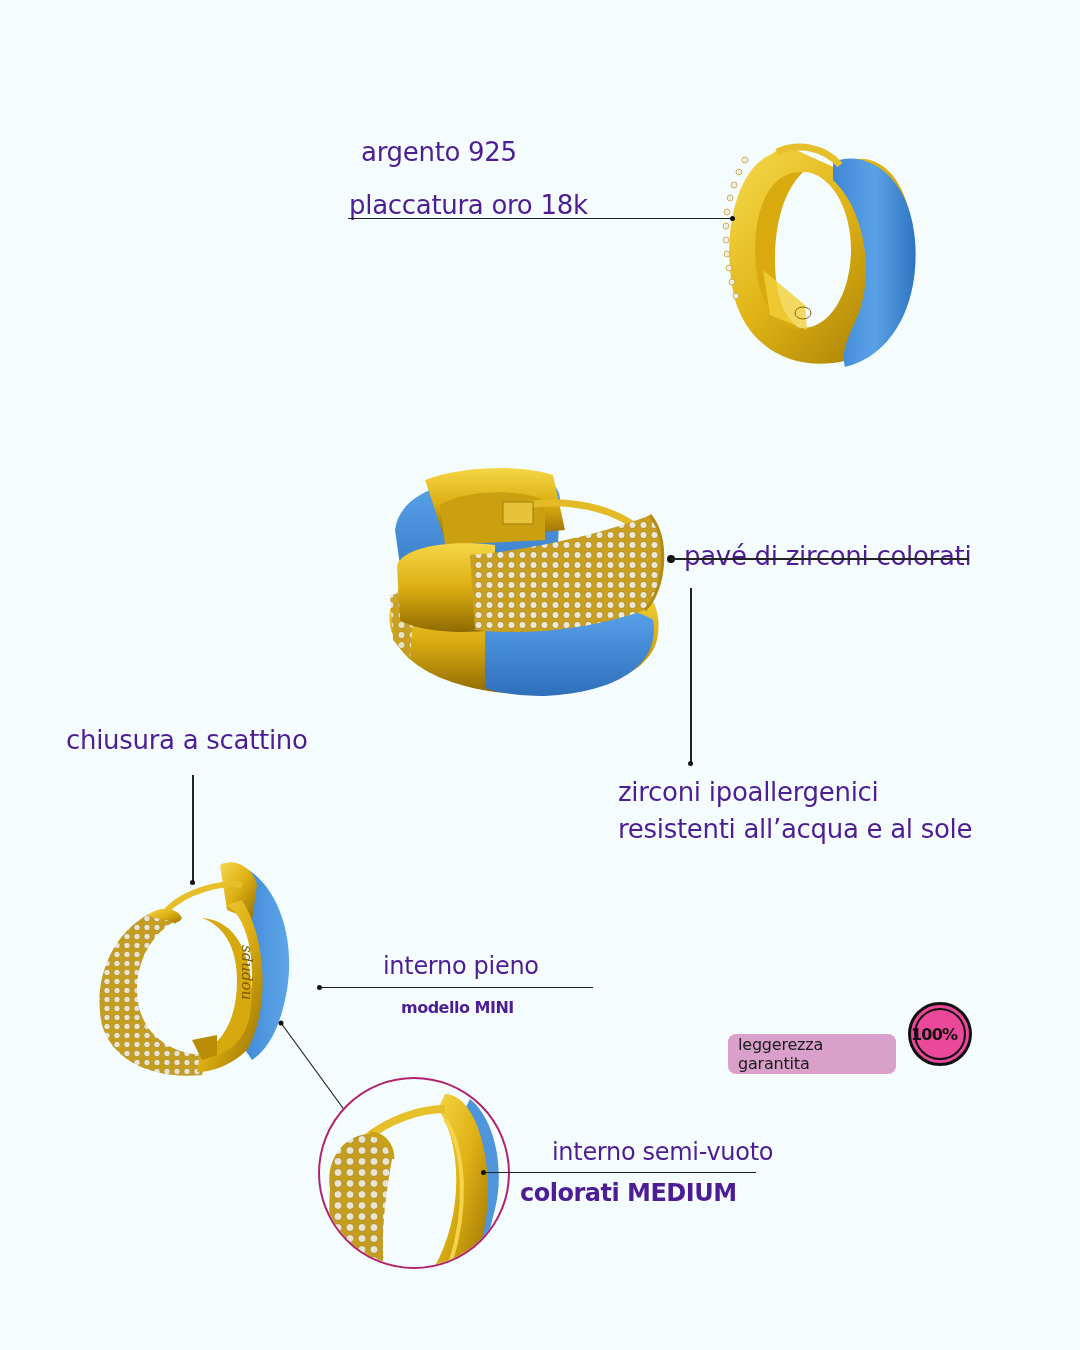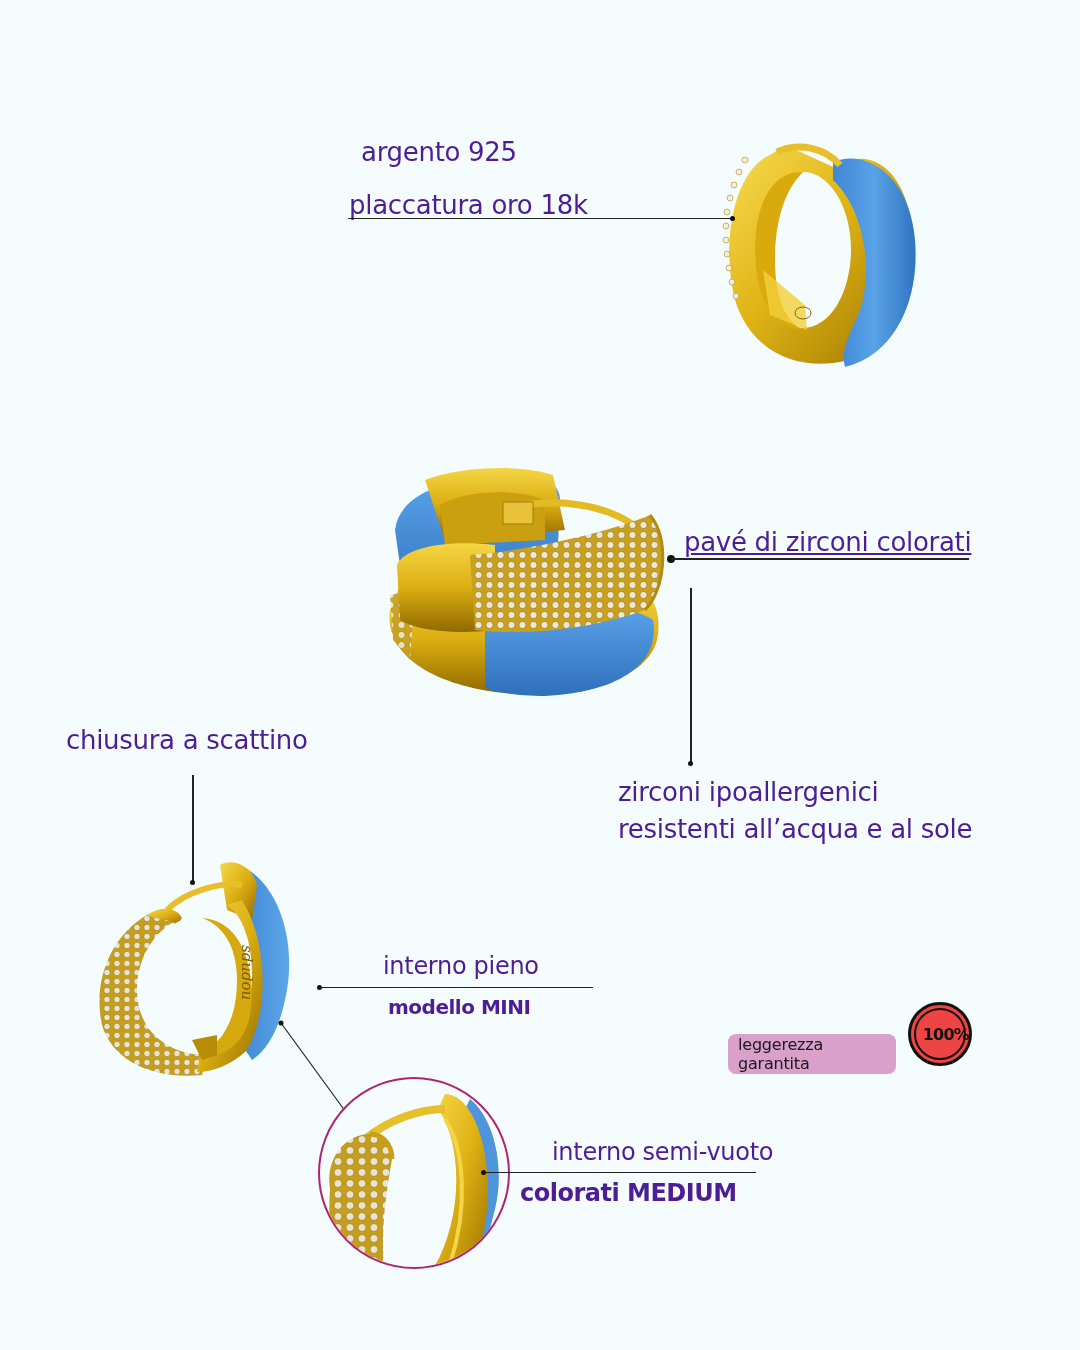--- a/index.html
+++ b/index.html
@@ -35,22 +35,22 @@
       display: flex; align-items: center; padding-left: 10px;
       font-size: 16px; color: #1a1a1a;
       letter-spacing: -0.2px;
     }
     .seal {
       position: absolute;
       left: 908px; top: 1002px;
       width: 64px; height: 64px;
       border-radius: 50%;
       border: 3px solid #111;
-      background: #ef4444;
-      display: flex; align-items: center; justify-content: flex-end;
+      background: #ec4899;
+      display: flex; align-items: center; justify-content: flex-start;
     }
     .seal::after {
       content: "";
       position: absolute;
       left: 3px; top: 3px; right: 3px; bottom: 3px;
       border-radius: 50%;
       border: 2px solid #111;
     }
     .seal span { font-size: 16px; font-weight: bold; letter-spacing: -0.8px; }
 
@@ -144,21 +144,21 @@
 
     <path d="M120 50 C 170 35, 225 45, 255 70" stroke="#e3bb25" stroke-width="7" fill="none"></path>
     <rect x="118" y="42" width="30" height="22" fill="#e8c33a" stroke="#a07c05" stroke-width="1"></rect>
 
     <path d="M12 105 C 20 85, 70 80, 110 85 L 110 170 C 70 175, 30 170, 15 160 Z" fill="url(#gold2)"></path>
 
     <path d="M85 95 C 150 90, 230 70, 265 55 C 285 80, 280 130, 260 150 C 200 172, 130 175, 90 170 Z" fill="url(#pave)"></path>
     <path d="M265 55 C 285 80, 280 130, 260 150" stroke="#b38a10" stroke-width="3" fill="none"></path>
   </svg>
 
-  <div class="label" style="left:684px; top:524px;text-decoration:underline;">pavé di zirconi colorati</div>
+  <div class="label" style="left:684px; top:538px;">pavé di zirconi colorati</div>
   <div class="dot" style="left:667px; top:555px;"></div>
   <div class="line" style="left:671px; top:558px; width:298px; height:2px;"></div>
 
   <div class="line" style="left:690px; top:588px; width:1.5px; height:175px;"></div>
   <div class="dot small" style="left:688px; top:761px;"></div>
   <div class="label" style="left:618px; top:774px;">zirconi ipoallergenici</div>
   <div class="label" style="left:618px; top:811px;">resistenti all’acqua e al sole</div>
 
   <div class="label" style="left:66px; top:722px;">chiusura a scattino</div>
   <div class="line" style="left:192px; top:775px; width:1.5px; height:108px;"></div>
@@ -196,21 +196,21 @@
     <path d="M110 58 C 150 60, 165 110, 158 155 C 152 185, 130 200, 105 195 C 130 185, 145 160, 145 120 C 145 85, 130 65, 110 58 Z" fill="#d6a90f"></path>
 
     <text x="0" y="0" transform="translate(150 85) rotate(90)" font-family="DejaVu Serif, serif" font-size="15" font-style="italic" fill="#7a5900">sdudou</text>
 
     <path d="M100 180 L 125 175 L 125 195 L 110 200 Z" fill="#b88c05"></path>
   </svg>
 
   <div class="label" style="left:383px; top:948px; font-size:24px;text-align:center;">interno pieno</div>
   <div class="dot small" style="left:317px; top:985px;"></div>
   <div class="line" style="left:320px; top:987px; width:273px; height:1px;"></div>
-  <div class="label bold" style="left:388px; top:989px; font-size:20px;">modello MINI</div>
+  <div class="label bold" style="left:401px; top:989px; font-size:16px;">modello MINI</div>
 
   <svg class="illus" style="left:278px; top:1020px;" width="80" height="100" viewBox="0 0 80 100">
     <line x1="3" y1="3" x2="70" y2="95" stroke="#222" stroke-width="1.2"></line>
     <circle cx="3" cy="3" r="2.5" fill="#111"></circle>
   </svg>
 
   <div class="zoom-circle">
     <svg width="192" height="192" viewBox="0 0 192 192">
       <defs>
         <linearGradient id="gold4" x1="0" y1="0" x2="1" y2="1">

